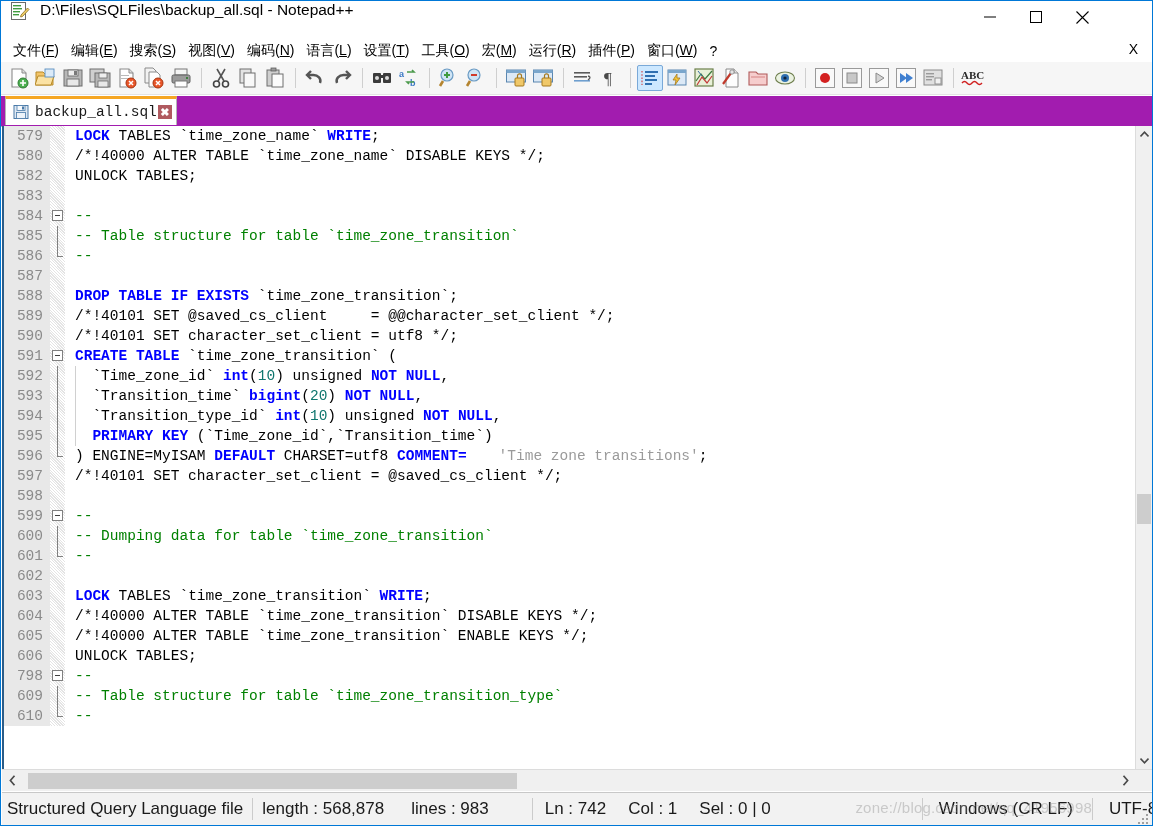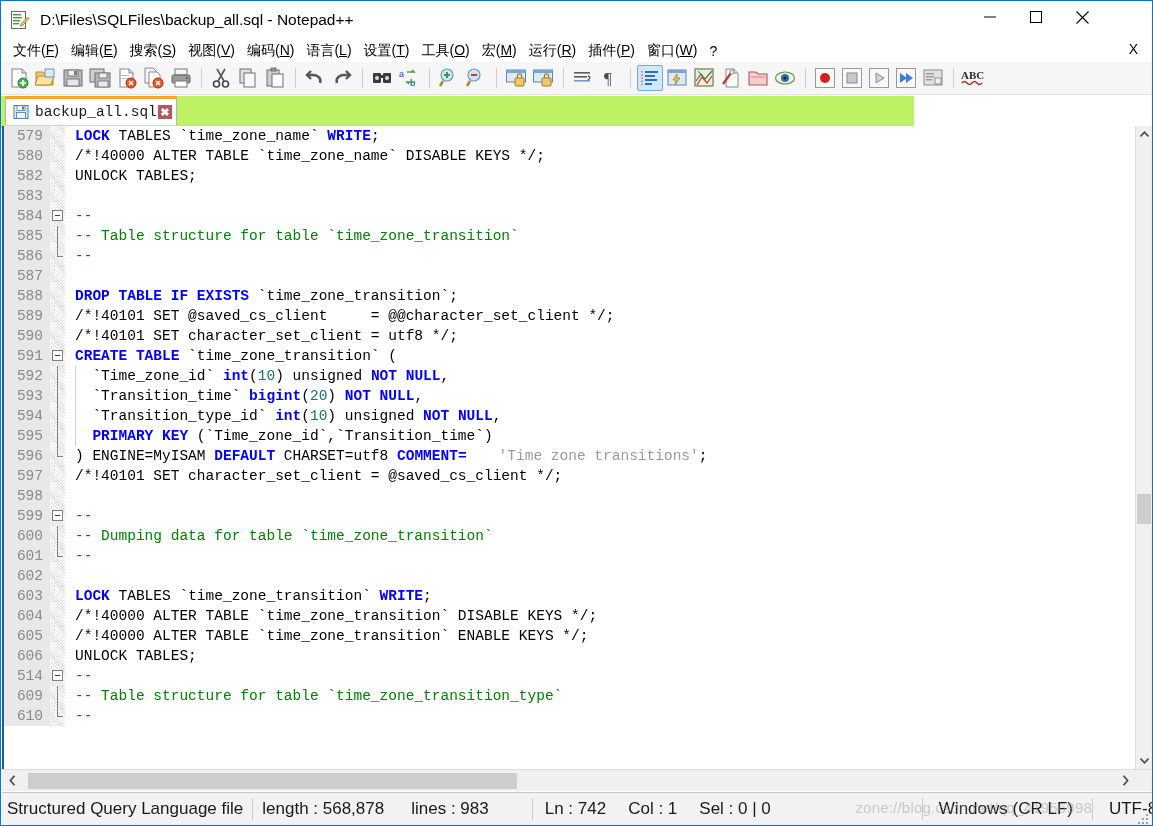--- a/index.html
+++ b/index.html
@@ -25,21 +25,20 @@
   }
 
   
   #titlebar {
     position: absolute;
     left: 0; top: 0;
     width: 1151px;
     height: 38px;
     background: #ffffff;
     display: flex;
-    align-items: center;
   }
   #app-icon {
     margin-left: 9px;
     width: 20px; height: 20px;
     position: relative;
     flex: 0 0 auto;
   }
   #title-text {
     margin-left: 10px;
     font-size: 15.5px;
@@ -121,23 +120,23 @@
     width: 1px; height: 20px;
     background: #cfcfcf;
     margin: 0 6px;
     flex: 0 0 auto;
   }
 
   
   #tabbar {
     position: absolute;
     left: 0; top: 95px;
-    width: 913px;
+    width: 1151px;
     height: 30px;
-    background: #bef264;
+    background: #a21caf;
     border-bottom: 1px solid #b6b6b6;
   }
   #tab-active {
     position: absolute;
     left: 4px; top: 0px;
     height: 29px;
     background: #ffffff;
     border-top: 3px solid #f5a623;
     border-left: 1px solid #b6b6b6;
     border-right: 1px solid #b6b6b6;
@@ -720,21 +719,21 @@
         <div class="row"><div class="ln">597</div><div class="fold"></div><div class="code"><span class="plain">/*!40101 SET character_set_client = @saved_cs_client */;</span></div></div>
         <div class="row"><div class="ln">598</div><div class="fold"></div><div class="code"></div></div>
         <div class="row"><div class="ln">599</div><div class="fold"><span class="fbox"></span></div><div class="code"><span class="cmt">--</span></div></div>
         <div class="row"><div class="ln">600</div><div class="fold"><span class="fline"></span></div><div class="code"><span class="cmt">-- Dumping data for table `time_zone_transition`</span></div></div>
         <div class="row"><div class="ln">601</div><div class="fold"><span class="fend"></span></div><div class="code"><span class="cmt">--</span></div></div>
         <div class="row"><div class="ln">602</div><div class="fold"></div><div class="code"></div></div>
         <div class="row"><div class="ln">603</div><div class="fold"></div><div class="code"><span class="kw">LOCK</span><span class="plain"> TABLES `time_zone_transition` </span><span class="kw">WRITE</span><span class="plain">;</span></div></div>
         <div class="row"><div class="ln">604</div><div class="fold"></div><div class="code"><span class="plain">/*!40000 ALTER TABLE `time_zone_transition` DISABLE KEYS */;</span></div></div>
         <div class="row"><div class="ln">605</div><div class="fold"></div><div class="code"><span class="plain">/*!40000 ALTER TABLE `time_zone_transition` ENABLE KEYS */;</span></div></div>
         <div class="row"><div class="ln">606</div><div class="fold"></div><div class="code"><span class="plain">UNLOCK TABLES;</span></div></div>
-        <div class="row"><div class="ln">514</div><div class="fold"><span class="fbox"></span></div><div class="code"><span class="cmt">--</span></div></div>
+        <div class="row"><div class="ln">798</div><div class="fold"><span class="fbox"></span></div><div class="code"><span class="cmt">--</span></div></div>
         <div class="row"><div class="ln">609</div><div class="fold"><span class="fline"></span></div><div class="code"><span class="cmt">-- Table structure for table `time_zone_transition_type`</span></div></div>
         <div class="row"><div class="ln">610</div><div class="fold"><span class="fend"></span></div><div class="code"><span class="cmt">--</span></div></div>
       </div>
 
     <div id="vscroll">
       <div class="arrow" id="vs-up">
         <svg width="9" height="7" viewBox="0 0 9 7">
             <path d="M0.5 5.5 L4.5 1.2 L8.5 5.5" fill="none" stroke="#4a4a4a" stroke-width="1.6"></path>
           </svg>
       </div>

